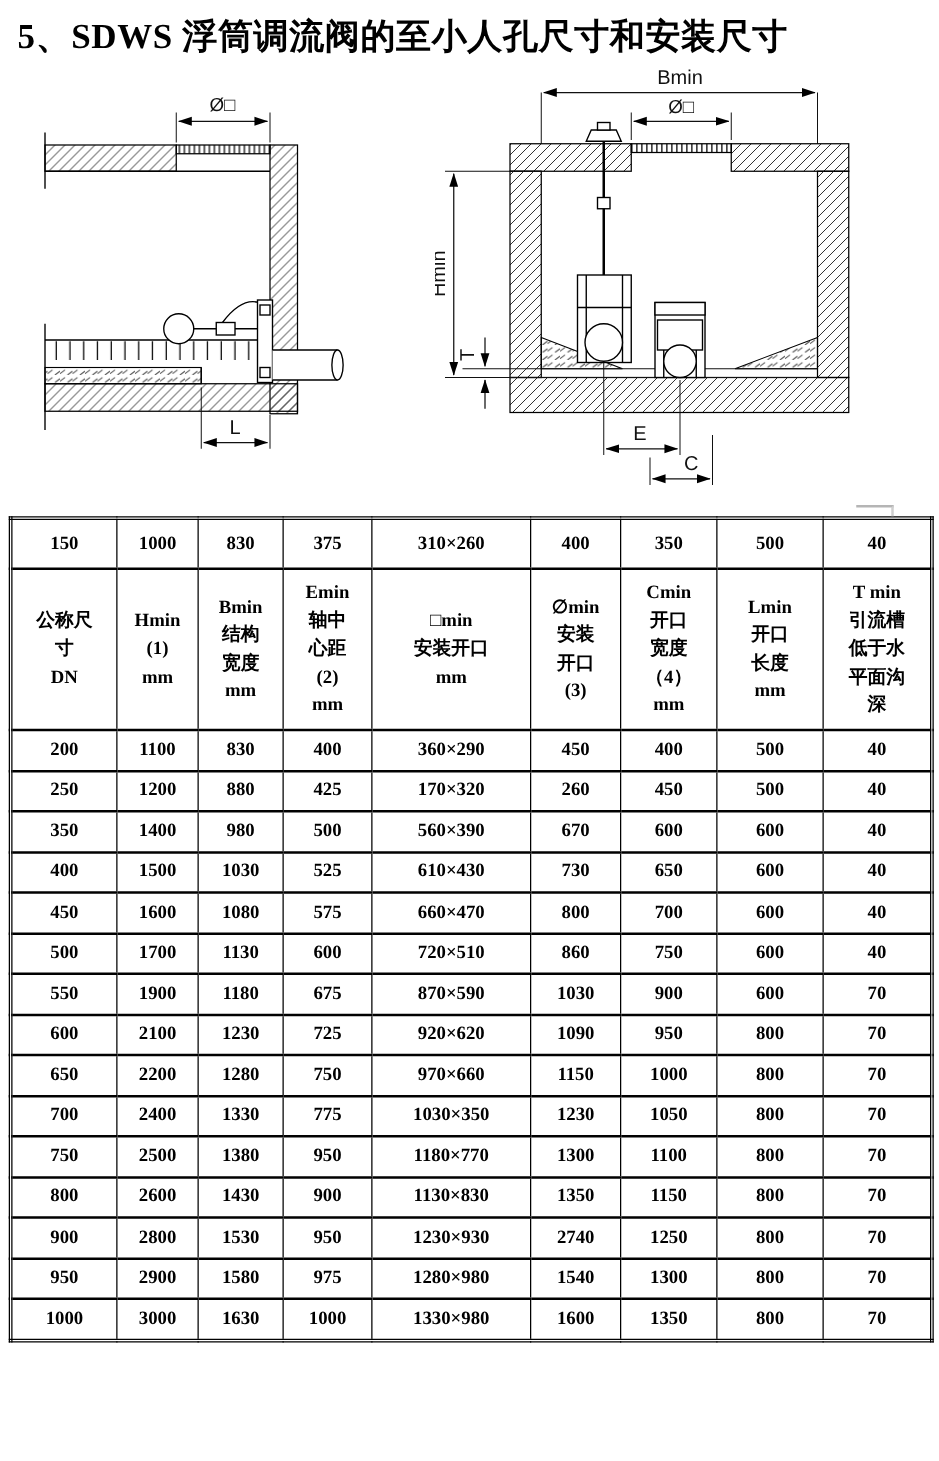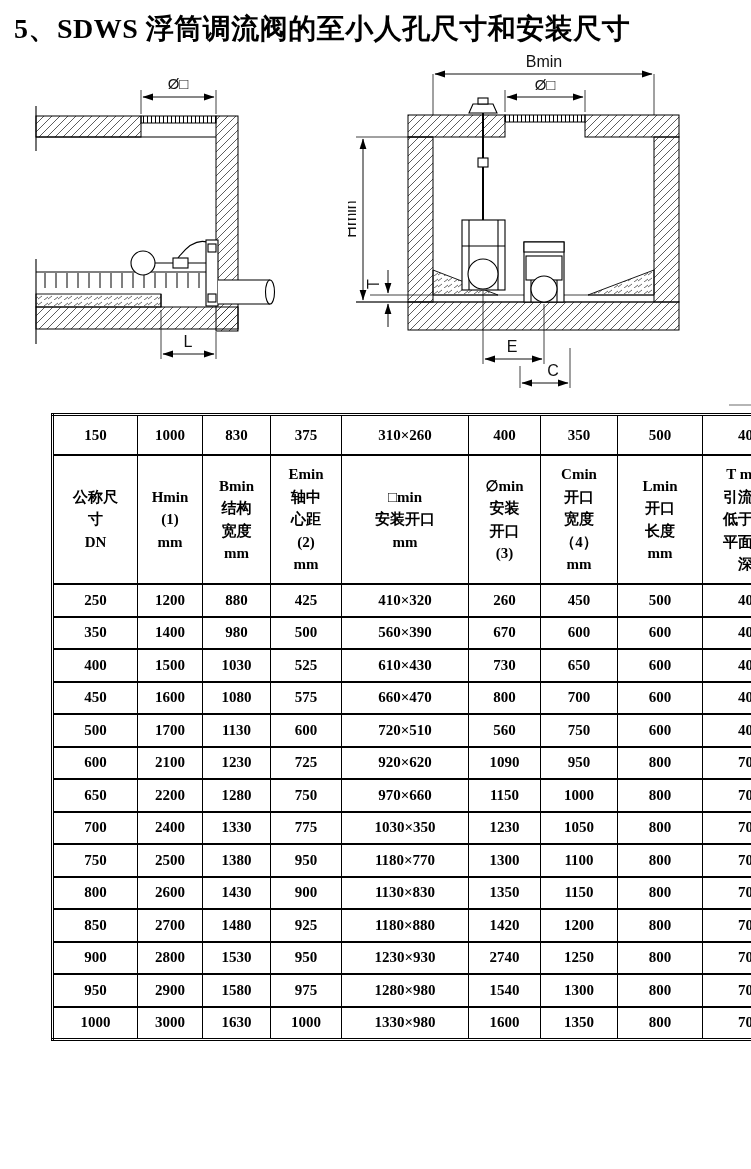--- a/index.html
+++ b/index.html
@@ -16,21 +16,21 @@
   .diagrams svg { position:absolute; }
   svg text {
     font-family:"Liberation Sans","DejaVu Sans",sans-serif;
     font-size:15px; fill:#111;
   }
   svg .dim { stroke:#111; stroke-width:1; fill:none; }
   svg .ext { stroke:#111; stroke-width:0.8; fill:none; }
   svg .ln  { stroke:#000; stroke-width:1.1; fill:none; }
   svg .wh  { fill:#fff; stroke:#000; stroke-width:1.1; }
 
-  .tbl-wrap { position:relative; margin-top:13px;margin-left:44px; }
+  .tbl-wrap { position:relative; margin-top:13px; }
   .artifact {
     position:absolute; top:-9px; left:685px; width:28px; height:7px;
     border-top:2px solid #b5b5b5; border-right:2px solid #cfcfcf;
   }
   table {
     border-collapse:collapse; table-layout:fixed;
     margin:0 7px; width:737px;
     border:3px double #000;
   }
   td, th {
@@ -233,25 +233,36 @@
         <th>Emin<br>轴中<br>心距<br>(2)<br>mm</th>
         <th>□min<br>安装开口<br>mm</th>
         <th>∅min<br>安装<br>开口<br>(3)</th>
         <th>Cmin<br>开口<br>宽度<br>（4）<br>mm</th>
         <th>Lmin<br>开口<br>长度<br>mm</th>
         <th>T min<br>引流槽<br>低于水<br>平面沟<br>深</th>
       </tr>
     </tbody>
     <tbody class="data">
         <tr>
+          <td>200</td>
+          <td>1100</td>
+          <td>830</td>
+          <td>400</td>
+          <td>360×290</td>
+          <td>450</td>
+          <td>400</td>
+          <td>500</td>
+          <td>40</td>
+        </tr>
+        <tr>
           <td>250</td>
           <td>1200</td>
           <td>880</td>
           <td>425</td>
-          <td>410×320</td>
+          <td>170×320</td>
           <td>260</td>
           <td>450</td>
           <td>500</td>
           <td>40</td>
         </tr>
         <tr>
           <td>350</td>
           <td>1400</td>
           <td>980</td>
           <td>500</td>
@@ -282,24 +293,35 @@
           <td>700</td>
           <td>600</td>
           <td>40</td>
         </tr>
         <tr>
           <td>500</td>
           <td>1700</td>
           <td>1130</td>
           <td>600</td>
           <td>720×510</td>
-          <td>560</td>
+          <td>860</td>
           <td>750</td>
           <td>600</td>
           <td>40</td>
+        </tr>
+        <tr>
+          <td>550</td>
+          <td>1900</td>
+          <td>1180</td>
+          <td>675</td>
+          <td>870×590</td>
+          <td>1030</td>
+          <td>900</td>
+          <td>600</td>
+          <td>70</td>
         </tr>
         <tr>
           <td>600</td>
           <td>2100</td>
           <td>1230</td>
           <td>725</td>
           <td>920×620</td>
           <td>1090</td>
           <td>950</td>
           <td>800</td>
@@ -343,31 +365,20 @@
           <td>2600</td>
           <td>1430</td>
           <td>900</td>
           <td>1130×830</td>
           <td>1350</td>
           <td>1150</td>
           <td>800</td>
           <td>70</td>
         </tr>
         <tr>
-          <td>850</td>
-          <td>2700</td>
-          <td>1480</td>
-          <td>925</td>
-          <td>1180×880</td>
-          <td>1420</td>
-          <td>1200</td>
-          <td>800</td>
-          <td>70</td>
-        </tr>
-        <tr>
           <td>900</td>
           <td>2800</td>
           <td>1530</td>
           <td>950</td>
           <td>1230×930</td>
           <td>2740</td>
           <td>1250</td>
           <td>800</td>
           <td>70</td>
         </tr>

